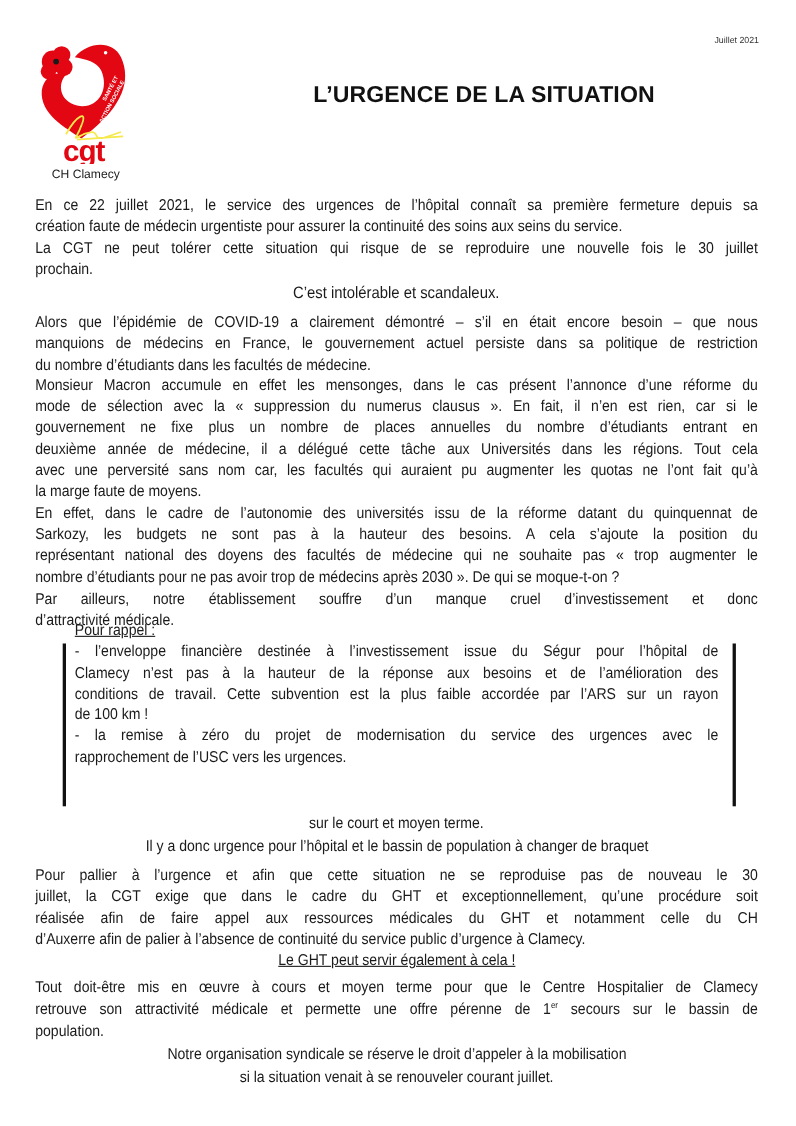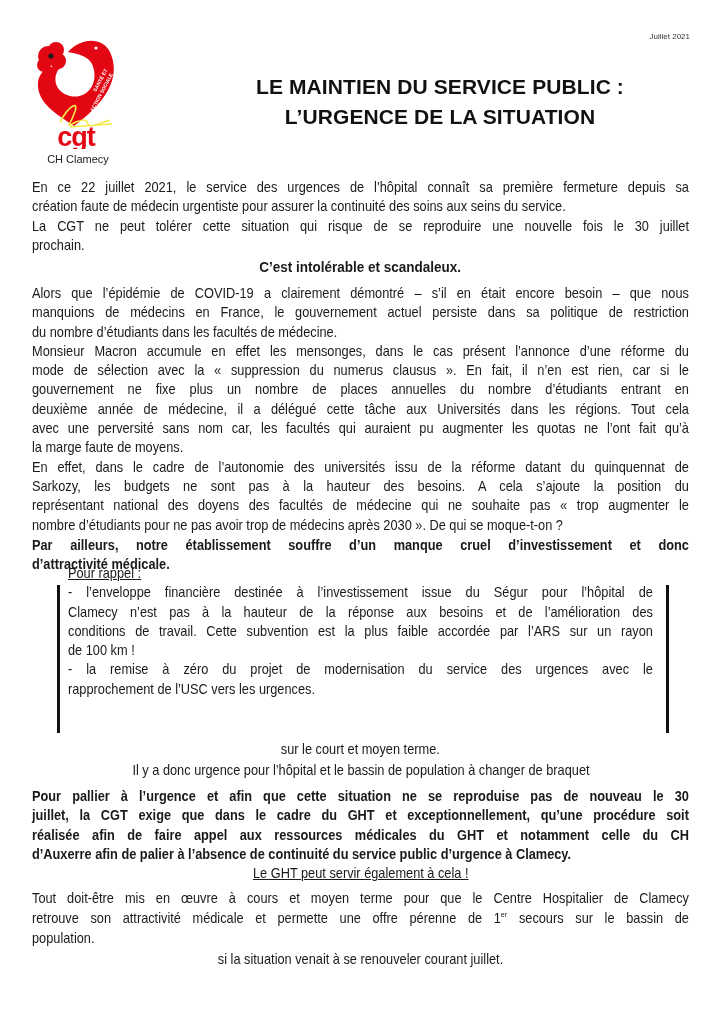--- a/index.html
+++ b/index.html
@@ -8,21 +8,21 @@
   .abs { position: absolute; }
   .date { right: 34px; top: 32px; font-size: 8px; color: #333; }
   .logo { left: 30px; top: 34px; width: 92px; height: 115px; }
   .org { left: 28px; top: 153px; width: 100px; text-align: center; font-size: 11px; color: #222; }
   .title { left: 160px; width: 560px; top: 72px; text-align: center; font-weight: bold;
            font-size: 21px; line-height: 30px; color: #111; letter-spacing: 0.1px; }
   .txt { left: 32px; width: 657px; font-size: 14.2px; line-height: 19.3px; }
   .narrow { display: block; transform: scaleX(0.9); transform-origin: left top; width: 111.1%; }
   .jl { text-align: justify; text-align-last: justify; }
   .center { text-align: center; }
-  .bold { font-weight: bold; }
+  .bold { font-weight: normal; }
   .u { text-decoration: underline; }
   .box { left: 57px; top: 585px; width: 606px; height: 148px;
          border-left: 3px solid #111; border-right: 3px solid #111; }
   .boxtxt { left: 68px; width: 585px; font-size: 14.2px; line-height: 19.3px; }
   sup { font-size: 8px; line-height: 0; }
   .line { display: block; }
 </style>
 </head>
 <body>
 
@@ -47,21 +47,20 @@
     <text x="0" y="0" font-size="5" font-weight="bold" fill="#ffffff" font-family="Liberation Sans, sans-serif" transform="translate(63 78) rotate(-62)">ACTION SOCIALE</text>
 
     <path d="M30 88 C40 70, 50 66, 44 80 C40 92, 34 94, 46 88 C52 86, 56 84, 58 90 C60 94, 68 90, 80 86 M40 93 L82 90" fill="none" stroke="#f5e94b" stroke-width="1.6"></path>
 
     <text x="46" y="112" text-anchor="middle" font-size="27" font-weight="bold" fill="#e30613" font-family="Liberation Sans, sans-serif" letter-spacing="-1">cgt</text>
   </svg>
 </div>
 <div class="abs org">CH Clamecy</div>
 
 <div class="abs title">
-  <span class="line">LE MAINTIEN DU SERVICE PUBLIC :</span>
   <span class="line">L’URGENCE DE LA SITUATION</span>
 </div>
 
 <div class="abs txt" style="top:178px;">
   <span class="narrow">
     <span class="line jl">En ce 22 juillet 2021, le service des urgences de l’hôpital connaît sa première fermeture depuis sa</span>
     <span class="line">création faute de médecin urgentiste pour assurer la continuité des soins aux seins du service.</span>
     <span class="line jl">La CGT ne peut tolérer cette situation qui risque de se reproduire une nouvelle fois le 30 juillet</span>
     <span class="line">prochain.</span>
   </span>
@@ -129,14 +128,15 @@
 
 <div class="abs txt" style="top:888px; line-height:20px;">
   <span class="narrow">
     <span class="line jl">Tout doit-être mis en œuvre à cours et moyen terme pour que le Centre Hospitalier de Clamecy</span>
     <span class="line jl"><span>retrouve son attractivité médicale et permette une offre pérenne de 1</span><sup>er</sup><span> secours sur le bassin de</span></span>
     <span class="line">population.</span>
   </span>
 </div>
 
 <div class="abs txt center" style="top:949px; line-height:20.5px;">
+  <span class="line"><span style="display:inline-block; transform:scaleX(0.9);">Notre organisation syndicale se réserve le droit d’appeler à la mobilisation</span></span>
   <span class="line"><span style="display:inline-block; transform:scaleX(0.9);">si la situation venait à se renouveler courant juillet.</span></span>
 </div>
 
 </body></html>

